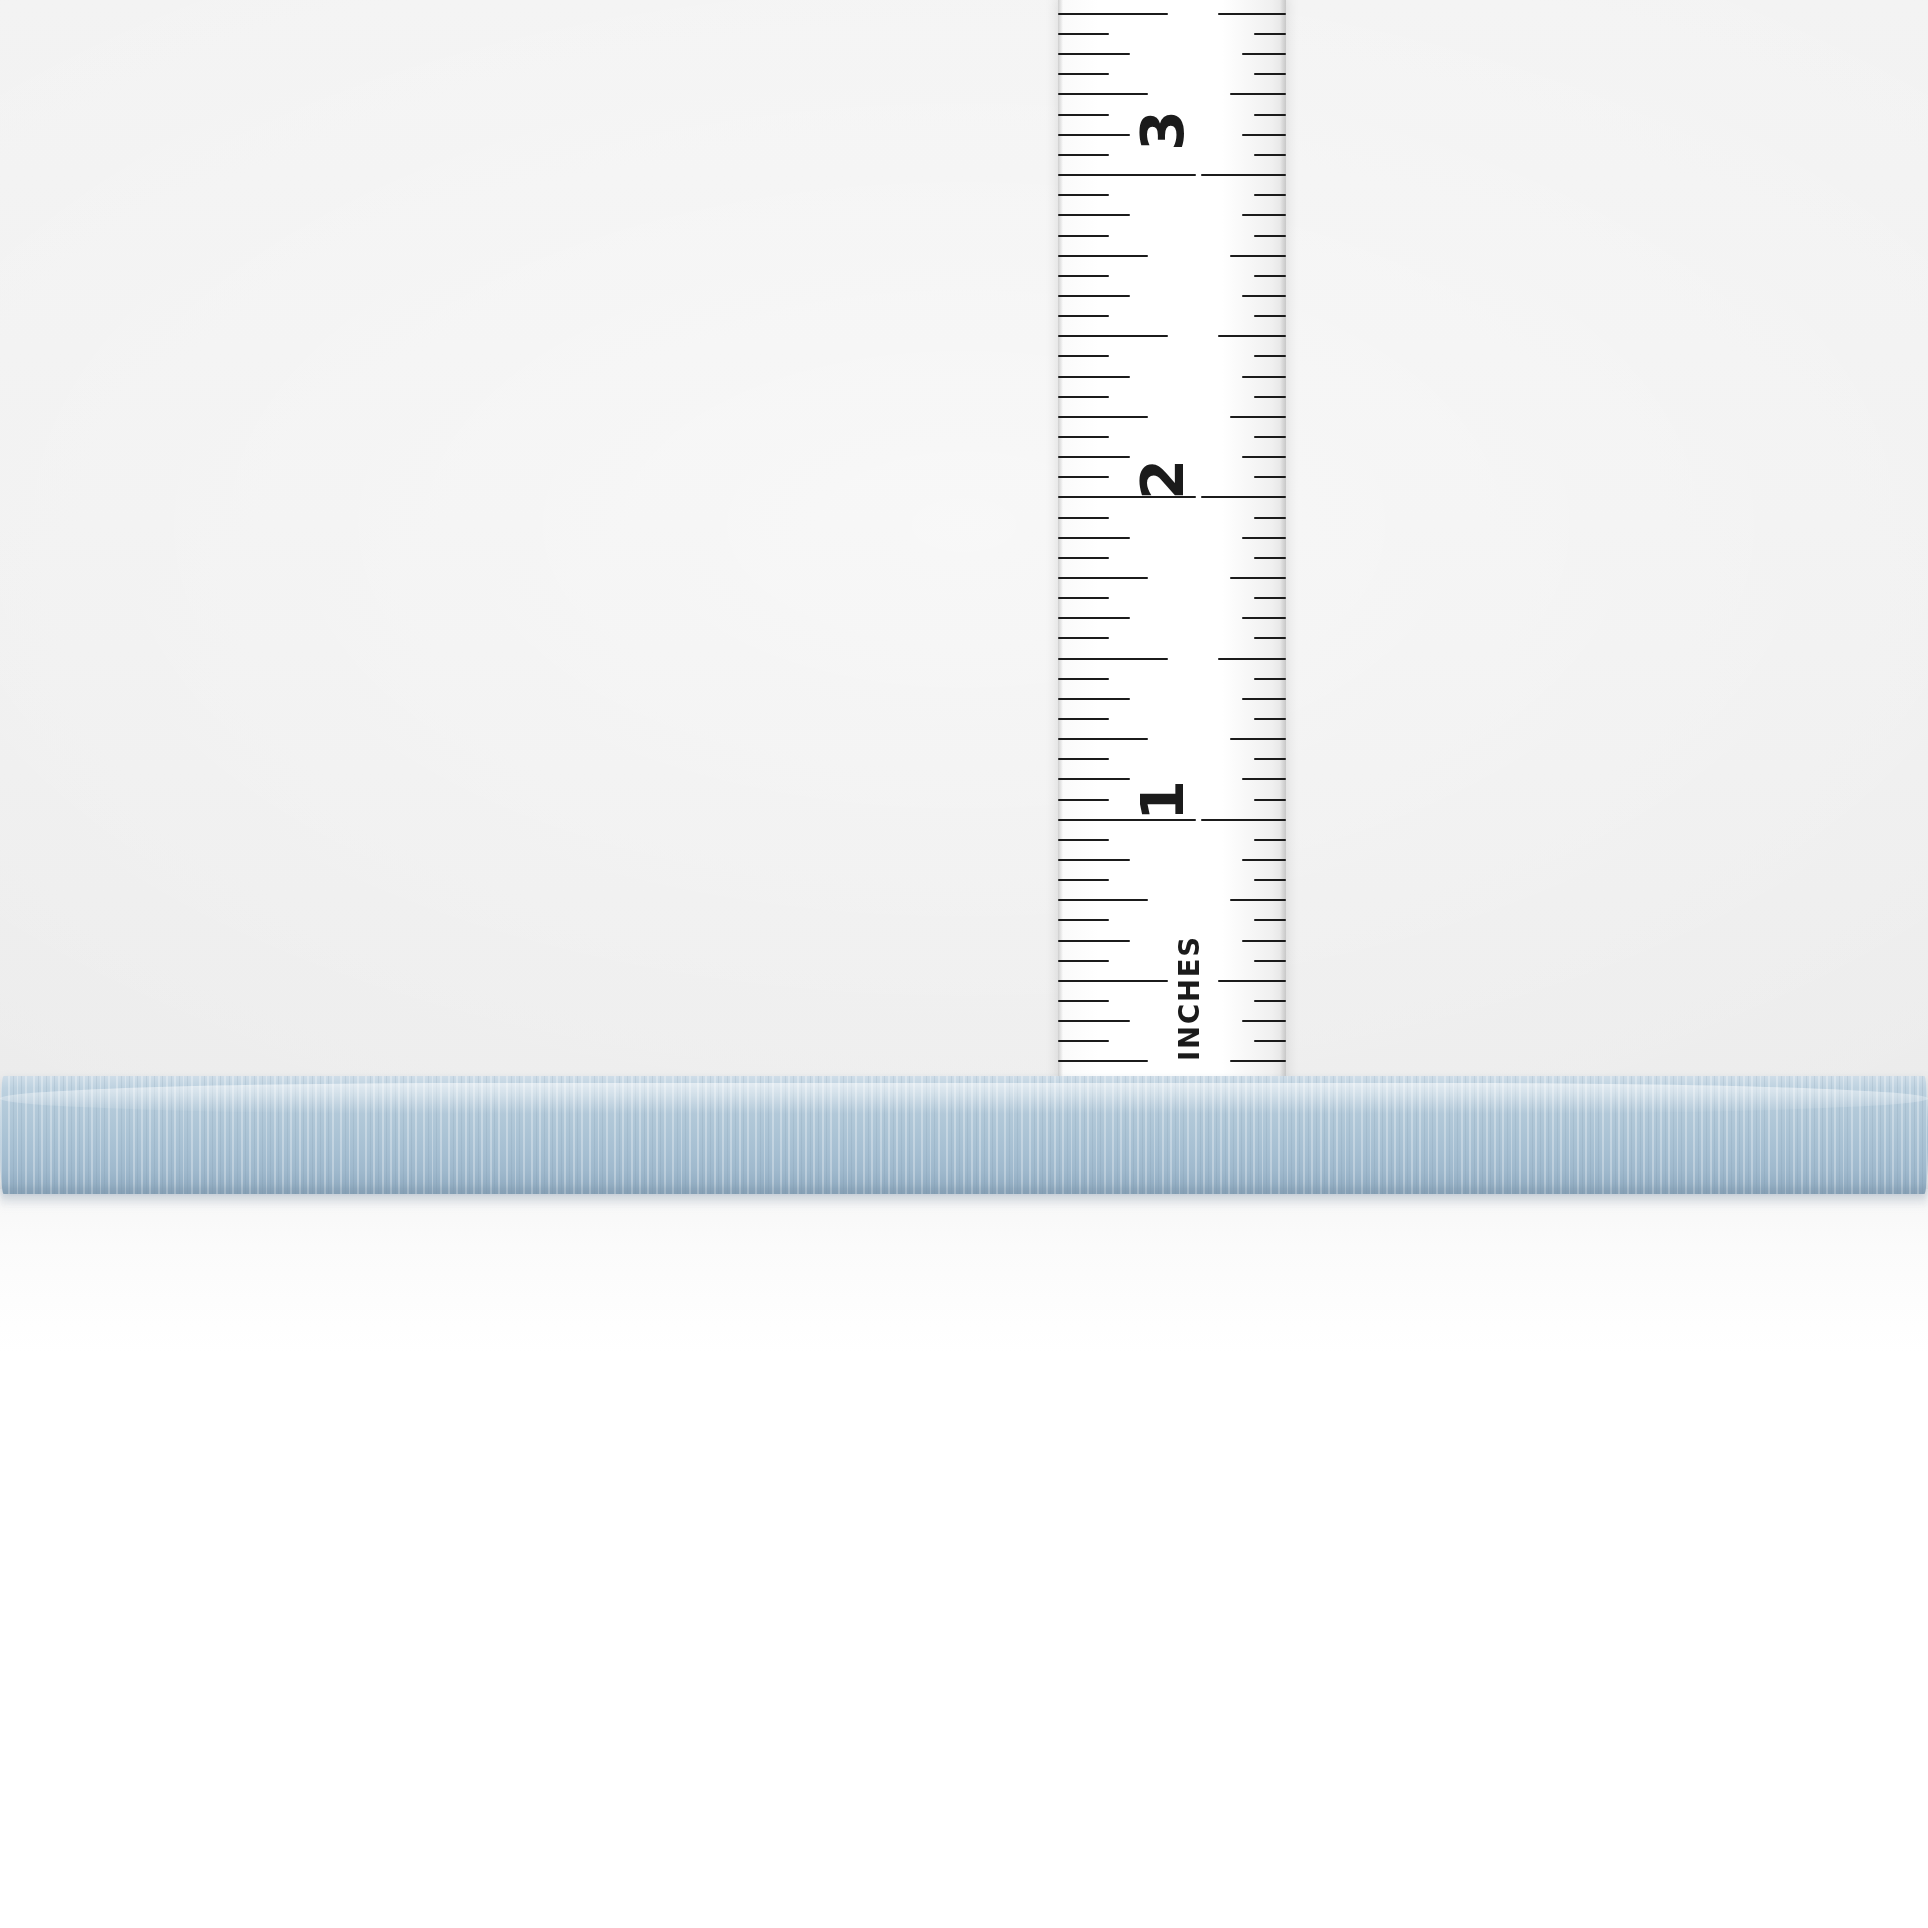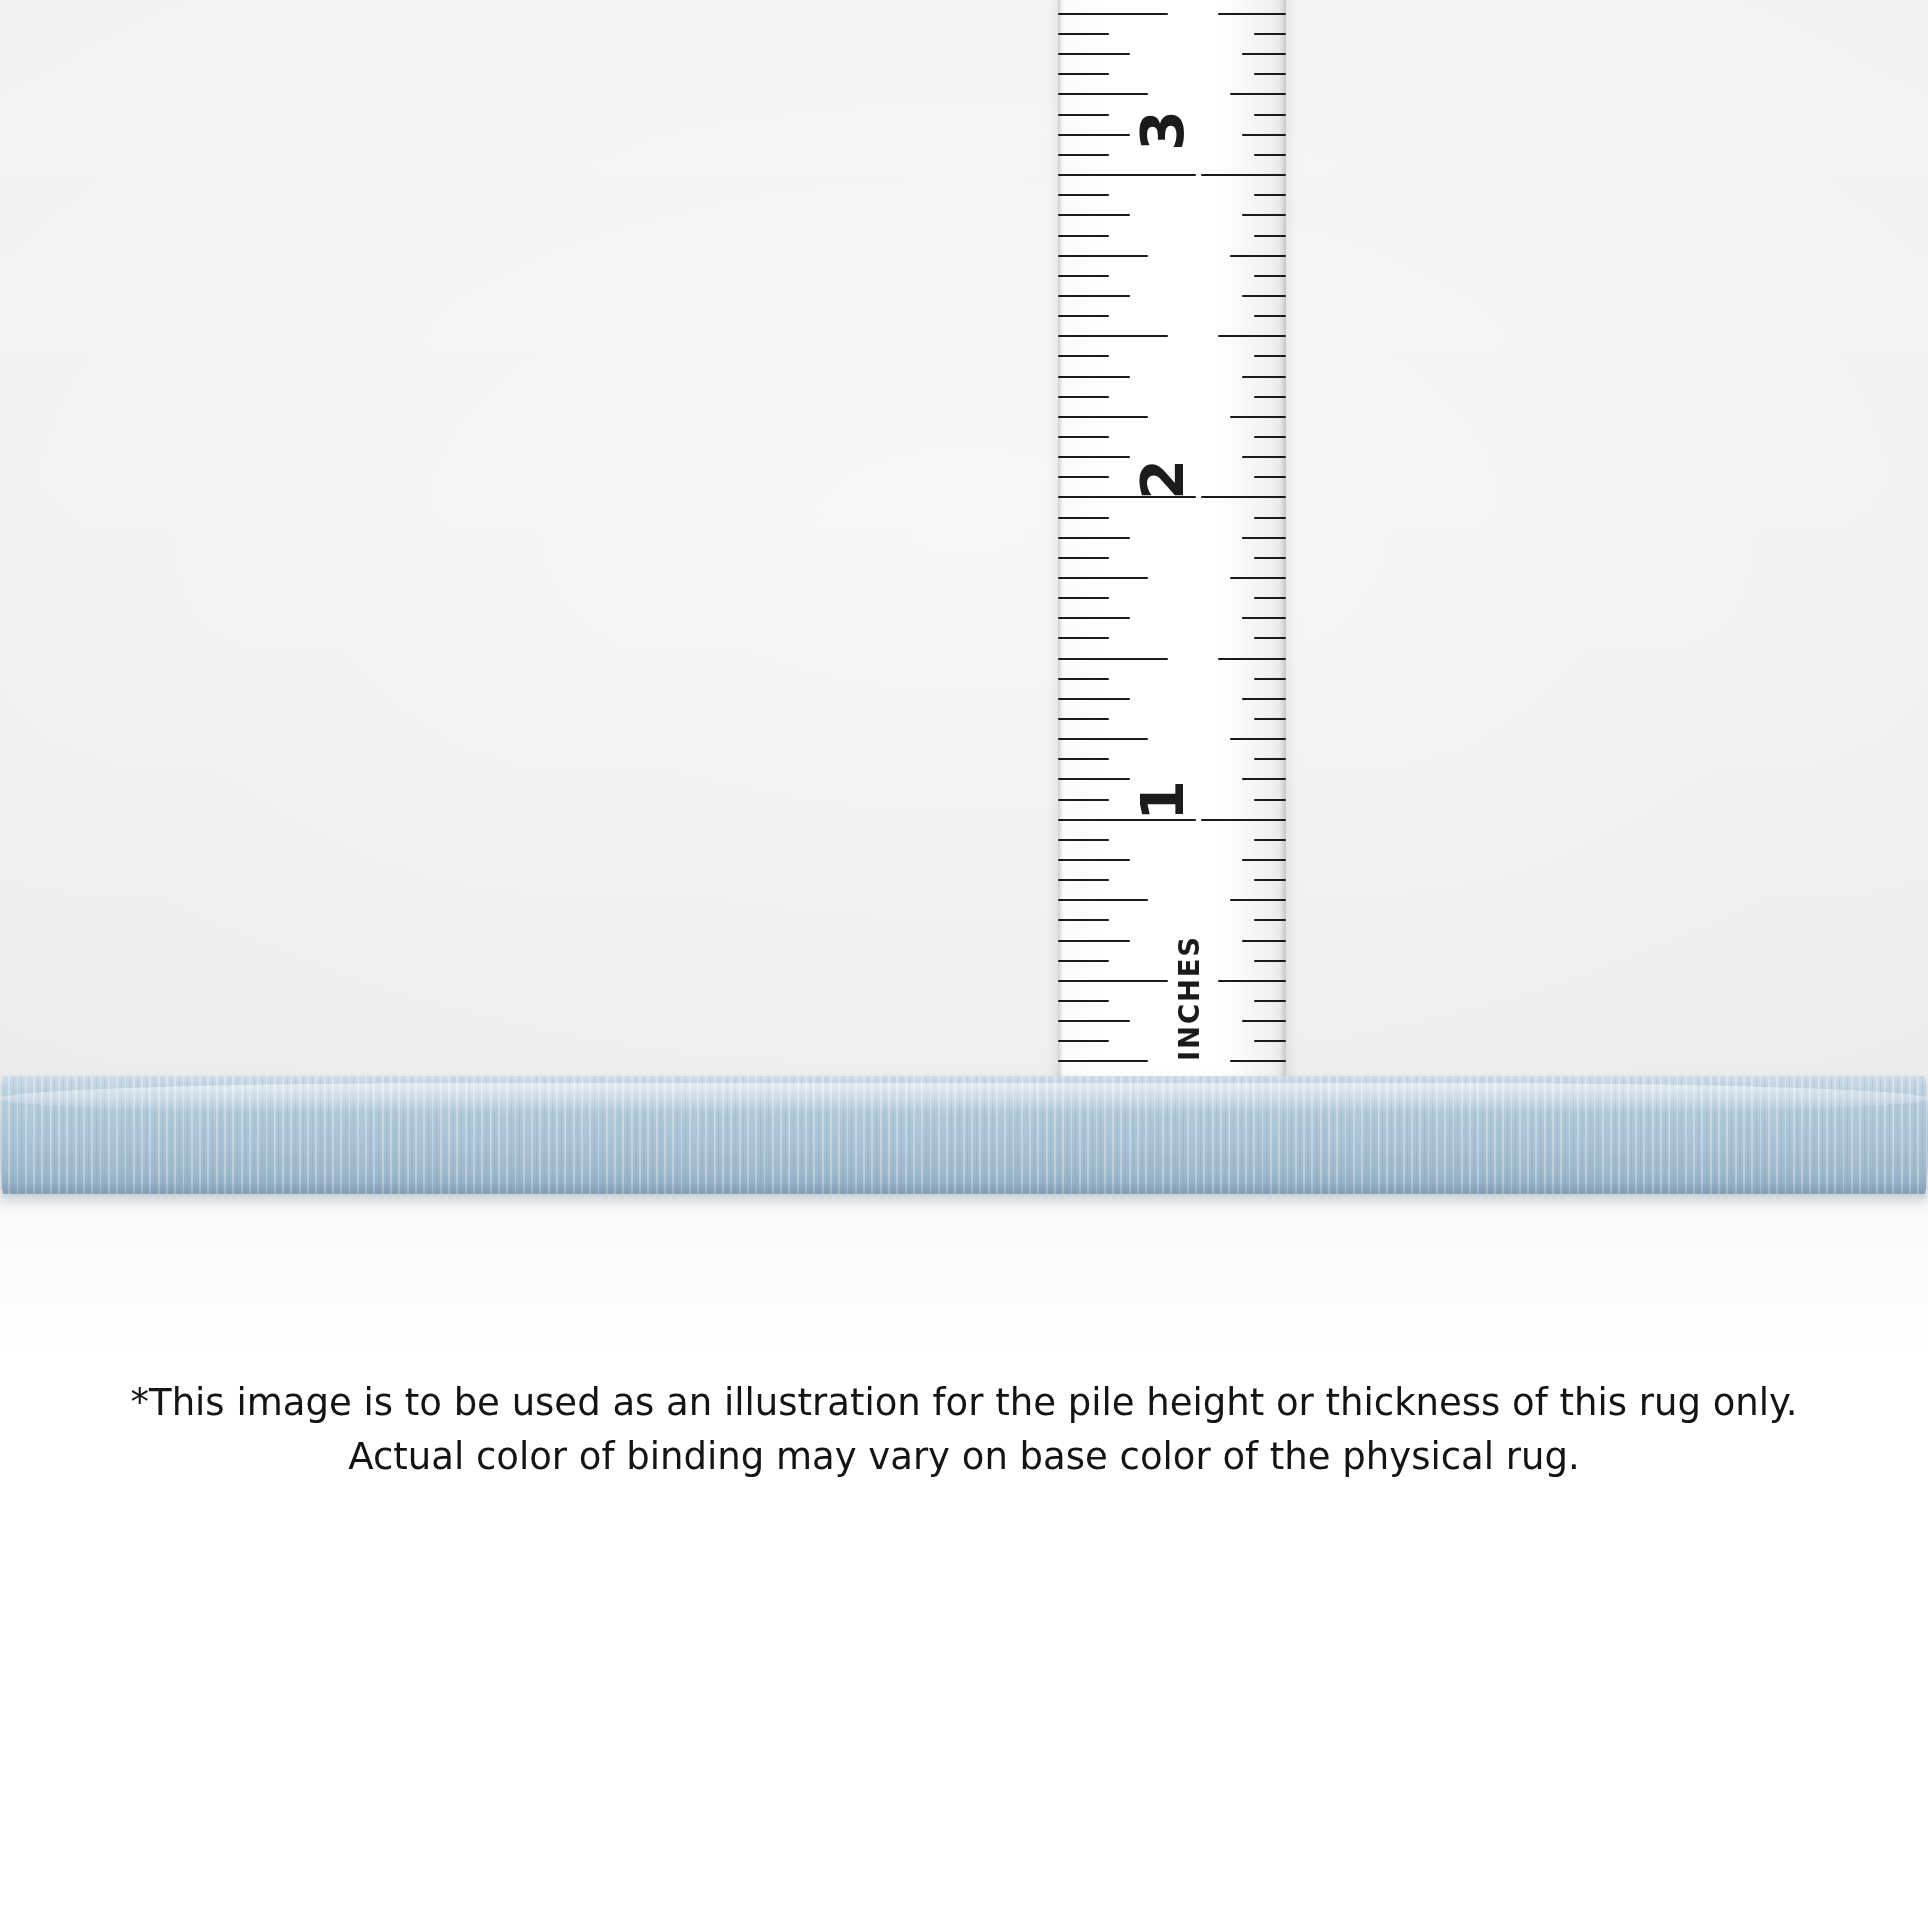--- a/index.html
+++ b/index.html
@@ -327,19 +327,15 @@
     <div class="inches-label" style="left:68px; top:987px;">INCHES</div>
   </div>
 
   <div class="ruler-tip">
     <div class="ruler-tip-shine"></div>
   </div>
 
   <div class="rug-binding"></div>
   <div class="rug-shadow"></div>
 
-  <div class="caption">
-    <span class="line">*This image is to be used as an illustration for the pile height or thickness of this rug only.</span>
-    <span class="line">Actual color of binding may vary on base color of the physical rug.</span>
-  </div>
 
 </div>
 
 
 </body></html>

